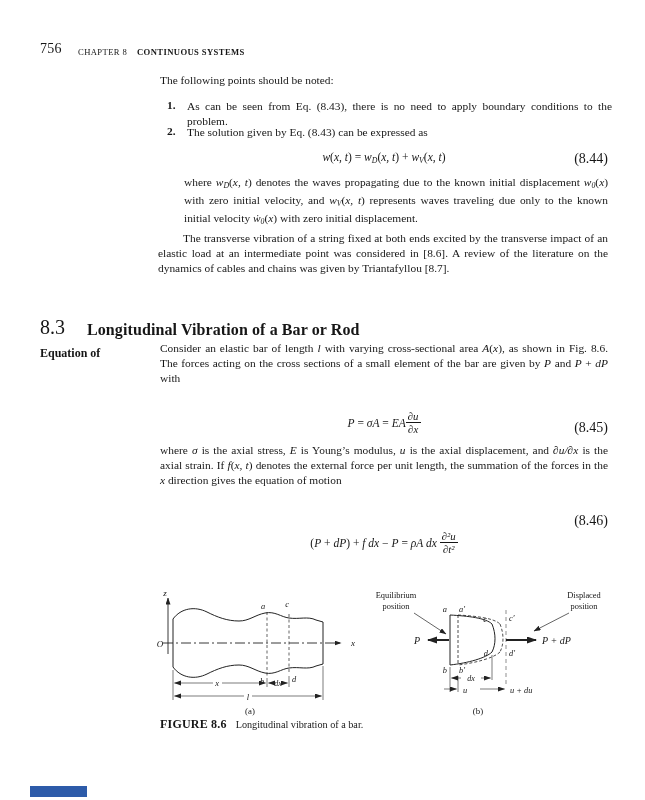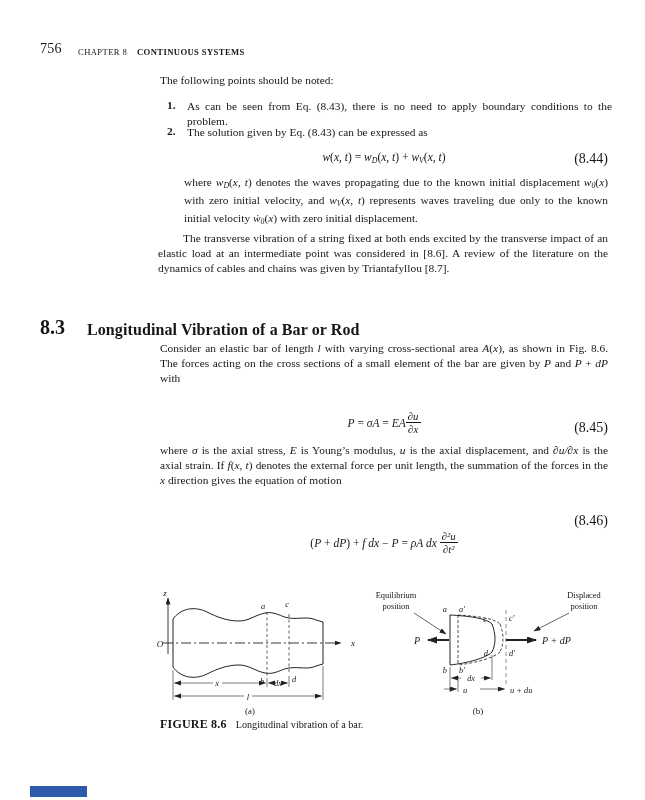--- a/index.html
+++ b/index.html
@@ -20,21 +20,21 @@
   .linum { position:absolute; left:0; top:0; font-weight:bold; font-size:11.4px; }
   .litext { margin-left:20px; text-align:justify; line-height:15px; font-size:11.4px; }
   
   .eq { position:absolute; text-align:center; font-size:11.5px; white-space:nowrap; }
   .eqnum { position:absolute; right:37px; font-size:14px; }
   .frac { display:inline-block; vertical-align:middle; text-align:center;
           line-height:1.12; font-size:10.8px; font-style:italic; transform:translateY(-2px); }
   .fnum { display:block; border-bottom:1px solid #161616; padding:0 2px; }
   .fden { display:block; padding:0 2px; }
   
-  .secnum { font-size:20px; font-weight:bold; }
+  .secnum { font-size:20px; font-weight:normal; }
   .sectitle { font-size:16px; font-weight:bold; letter-spacing:0.1px; }
   .sidehead { line-height:18px; font-size:12px; font-weight:bold; }
   
   .fig text { font-family:"Liberation Serif", serif; font-size:9px; fill:#161616; }
   .fig .ti { font-style:italic; }
   .fig .small { font-size:8.4px; }
   .fig .lbl { font-size:8.8px; }
   .capline { position:absolute; left:160px; top:717px; font-size:10.5px; }
   .caplabel { font-weight:bold; font-size:12px; letter-spacing:0.2px; }
   .captext { margin-left:9px; font-size:10.2px; }
@@ -64,20 +64,21 @@
 <span class="eqnum" style="top:151px;">(8.44)</span>
 
 <div class="para" style="left:184px; top:175px; width:424px;"><span>where </span><span class="i">w</span><span class="sub">D</span><span>(</span><span class="i">x, t</span><span>)</span><span> denotes the waves propagating due to the known initial displacement </span><span class="i">w</span><span class="sub">0</span><span>(</span><span class="i">x</span><span>)</span><span> with zero initial velocity, and </span><span class="i">w</span><span class="sub">V</span><span>(</span><span class="i">x, t</span><span>)</span><span> represents waves traveling due only to the known initial velocity </span><span class="i">ẇ</span><span class="sub">0</span><span>(</span><span class="i">x</span><span>)</span><span> with zero initial displacement.</span></div>
 
 <div class="para" style="left:158px; top:231px; width:450px; text-indent:25px;"><span>The transverse vibration of a string fixed at both ends excited by the transverse impact of an elastic load at an intermediate point was considered in [8.6]. A review of the literature on the dynamics of cables and chains was given by Triantafyllou [8.7].</span></div>
 
 <span class="abs secnum" style="left:40px; top:316px;">8.3</span>
 <span class="abs sectitle" style="left:87px; top:321px;">Longitudinal Vibration of a Bar or Rod</span>
 
 <div class="abs sidehead" style="left:40px; top:344px; width:115px;">
+  <div>Equation of</div>
 </div>
 
 <div class="para" style="left:160px; top:341px; width:448px;"><span>Consider an elastic bar of length </span><span class="i">l</span><span> with varying cross-sectional area </span><span class="i">A</span><span>(</span><span class="i">x</span><span>)</span><span>, as shown in Fig. 8.6. The forces acting on the cross sections of a small element of the bar are given by </span><span class="i">P</span><span> and </span><span class="i">P</span><span> + </span><span class="i">dP</span><span> with</span></div>
 
 <div class="eq" style="left:160px; top:412px; width:448px;">
   <span><span class="i">P</span><span> = </span><span class="i">σA</span><span> = </span><span class="i">EA</span></span><span class="frac"><span class="fnum">∂u</span><span class="fden">∂x</span></span>
 </div>
 <span class="eqnum" style="top:420px;">(8.45)</span>
 
 <div class="para" style="left:160px; top:443px; width:448px;"><span>where </span><span class="i">σ</span><span> is the axial stress, </span><span class="i">E</span><span> is Young’s modulus, </span><span class="i">u</span><span> is the axial displacement, and </span><span class="i">∂u/∂x</span><span> is the axial strain. If </span><span class="i">f</span><span>(</span><span class="i">x, t</span><span>)</span><span> denotes the external force per unit length, the summation of the forces in the </span><span class="i">x</span><span> direction gives the equation of motion</span></div>

